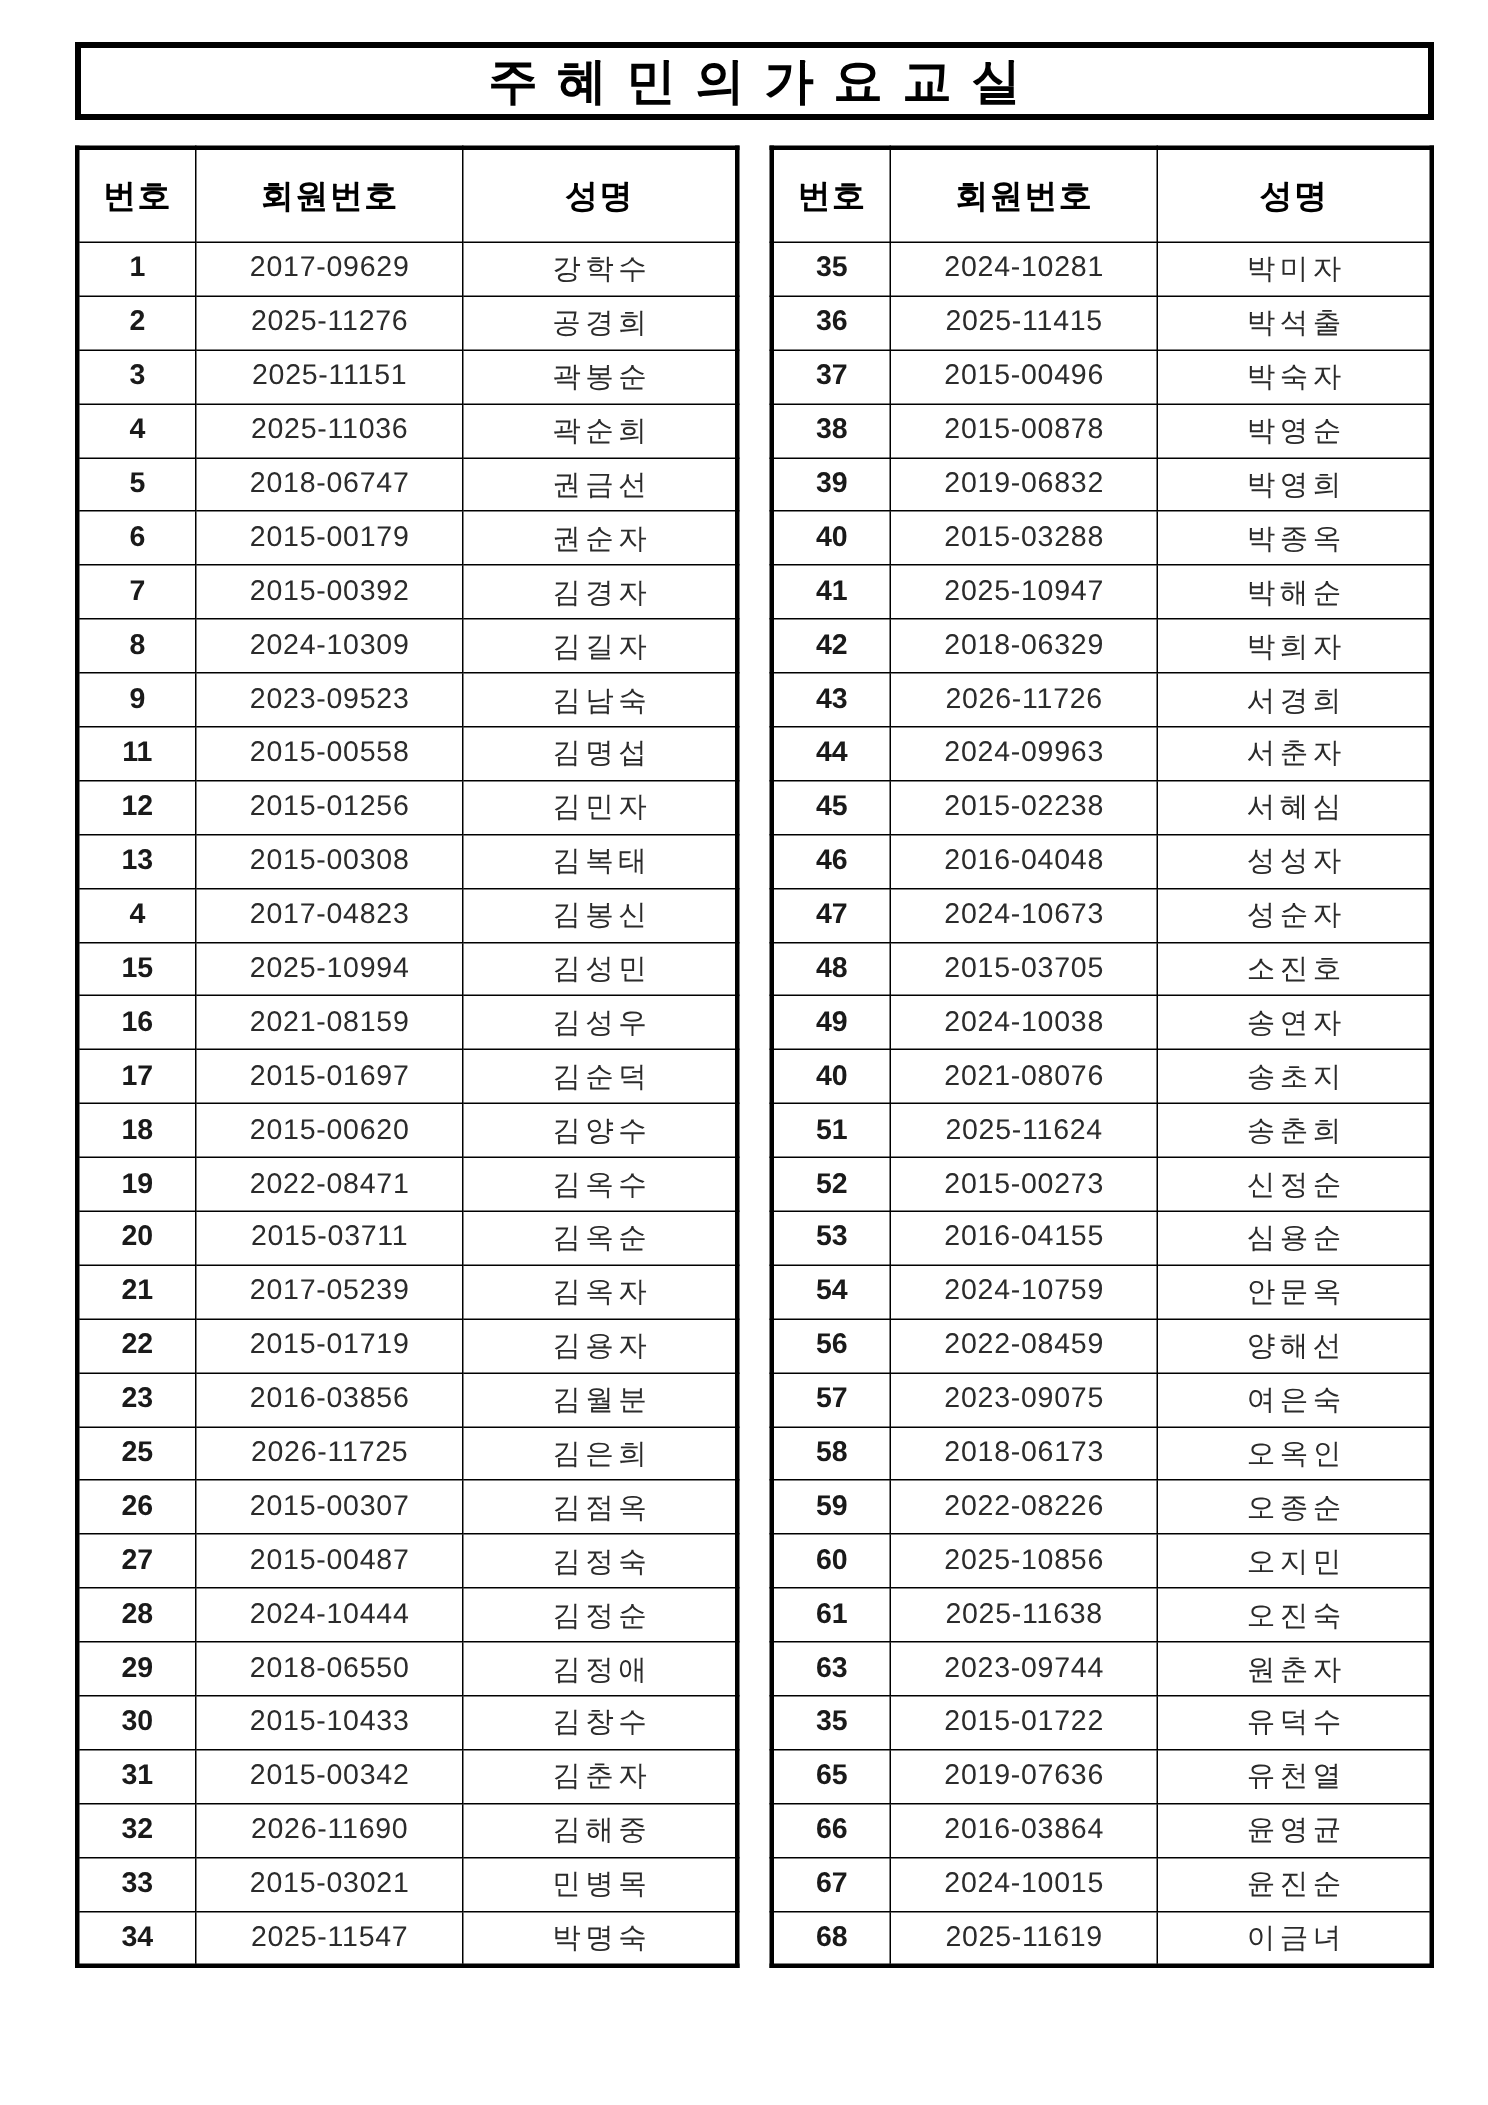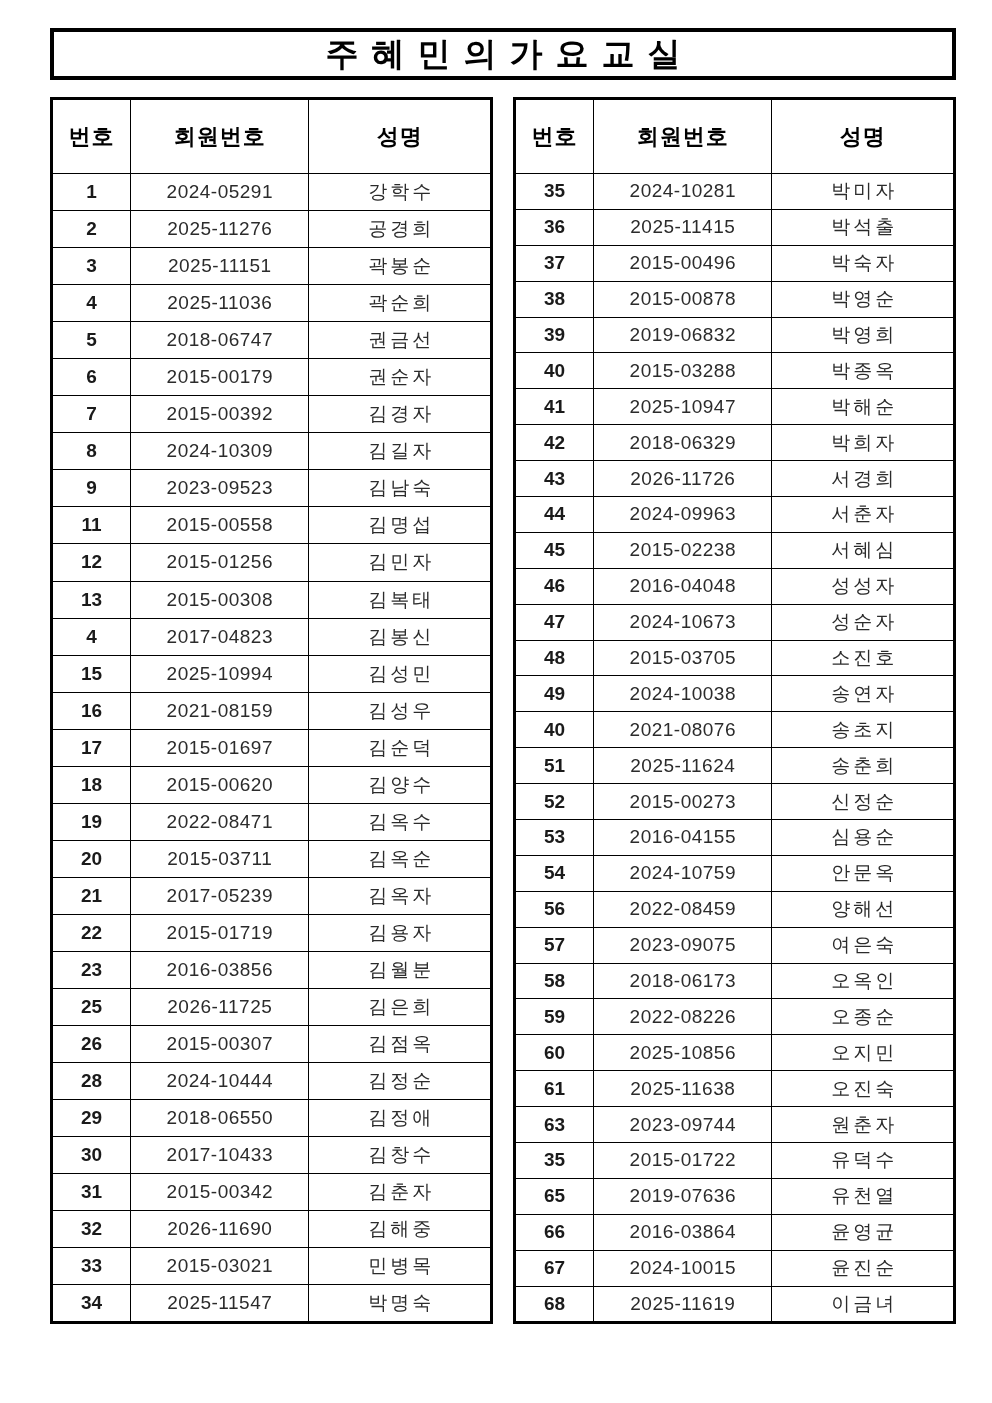--- a/index.html
+++ b/index.html
@@ -43,21 +43,21 @@
   }
   .member-table th,
   .member-table td {
     border: 1.5px solid #000000;
     text-align: center;
     vertical-align: middle;
     overflow: hidden;
     white-space: nowrap;
   }
   .member-table th {
-    height: 75px;
+    height: 63px;
     font-size: 22px;
     font-weight: bold;
     color: #000000;
     letter-spacing: 1px;
   }
   .member-table td {
     height: 35.9px;
     font-size: 19px;
   }
   .col-no   { width: 18%; }
@@ -93,21 +93,21 @@
       <thead>
         <tr>
           <th class="col-no">번호</th>
           <th class="col-id">회원번호</th>
           <th class="col-name">성명</th>
         </tr>
       </thead>
       <tbody>
           <tr>
             <td class="col-no">1</td>
-            <td class="col-id">2024-05291</td>
+            <td class="col-id">2017-09629</td>
             <td class="col-name">강학수</td>
           </tr>
           <tr>
             <td class="col-no">2</td>
             <td class="col-id">2025-11276</td>
             <td class="col-name">공경희</td>
           </tr>
           <tr>
             <td class="col-no">3</td>
             <td class="col-id">2025-11151</td>
@@ -212,32 +212,37 @@
             <td class="col-no">25</td>
             <td class="col-id">2026-11725</td>
             <td class="col-name">김은희</td>
           </tr>
           <tr>
             <td class="col-no">26</td>
             <td class="col-id">2015-00307</td>
             <td class="col-name">김점옥</td>
           </tr>
           <tr>
+            <td class="col-no">27</td>
+            <td class="col-id">2015-00487</td>
+            <td class="col-name">김정숙</td>
+          </tr>
+          <tr>
             <td class="col-no">28</td>
             <td class="col-id">2024-10444</td>
             <td class="col-name">김정순</td>
           </tr>
           <tr>
             <td class="col-no">29</td>
             <td class="col-id">2018-06550</td>
             <td class="col-name">김정애</td>
           </tr>
           <tr>
             <td class="col-no">30</td>
-            <td class="col-id">2017-10433</td>
+            <td class="col-id">2015-10433</td>
             <td class="col-name">김창수</td>
           </tr>
           <tr>
             <td class="col-no">31</td>
             <td class="col-id">2015-00342</td>
             <td class="col-name">김춘자</td>
           </tr>
           <tr>
             <td class="col-no">32</td>
             <td class="col-id">2026-11690</td>

